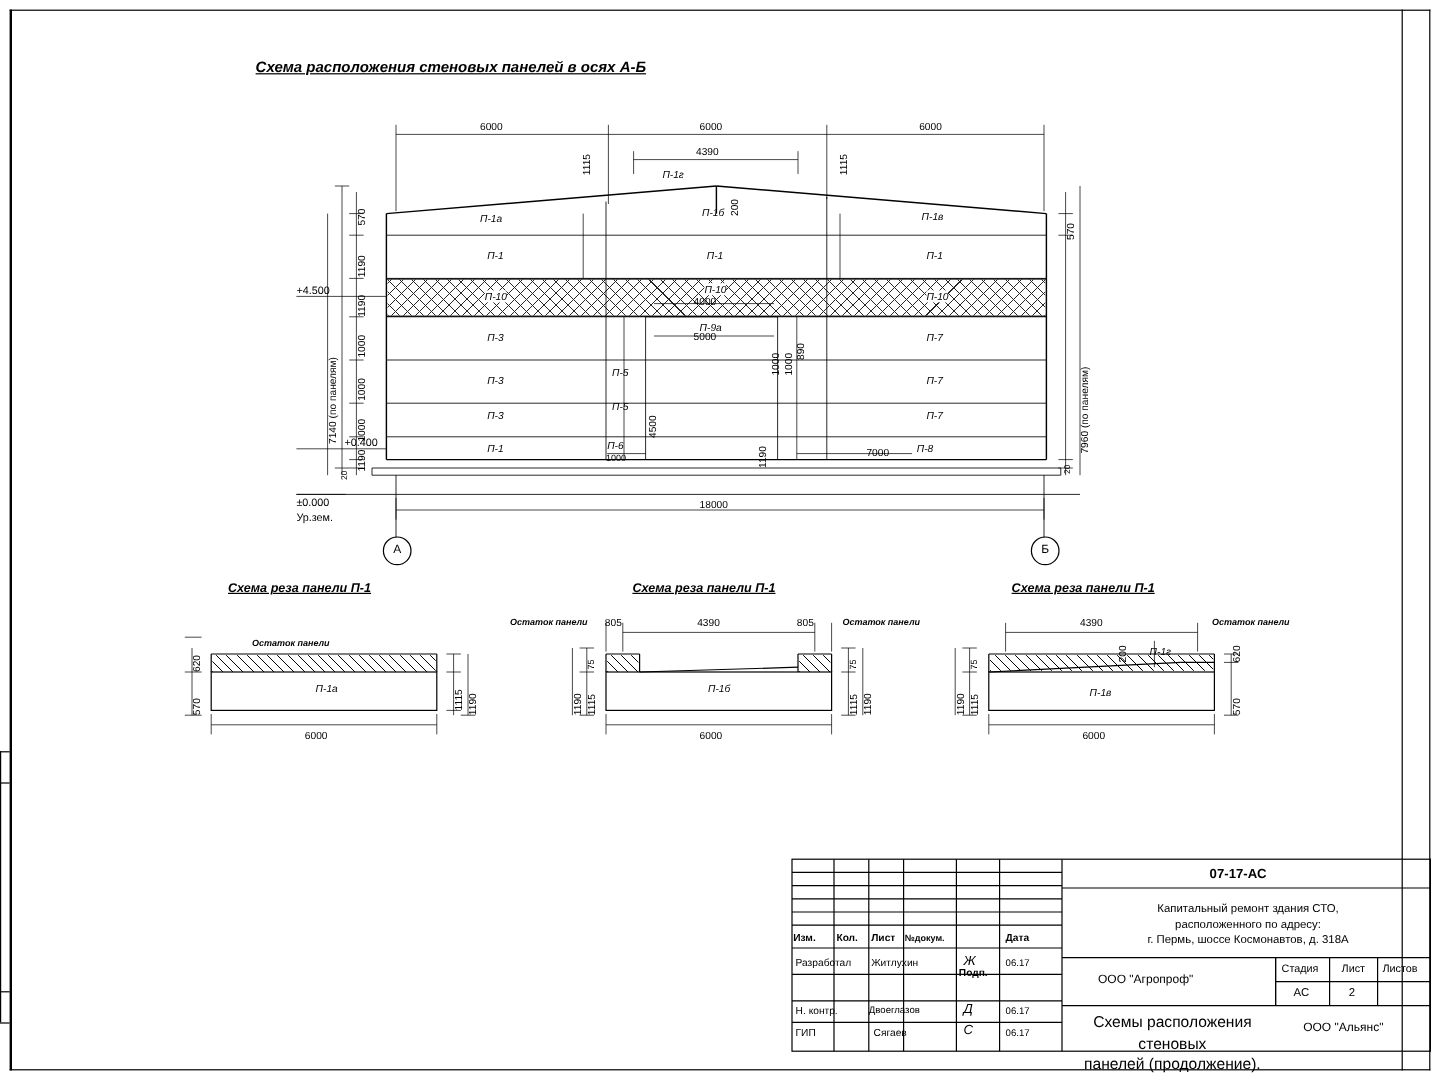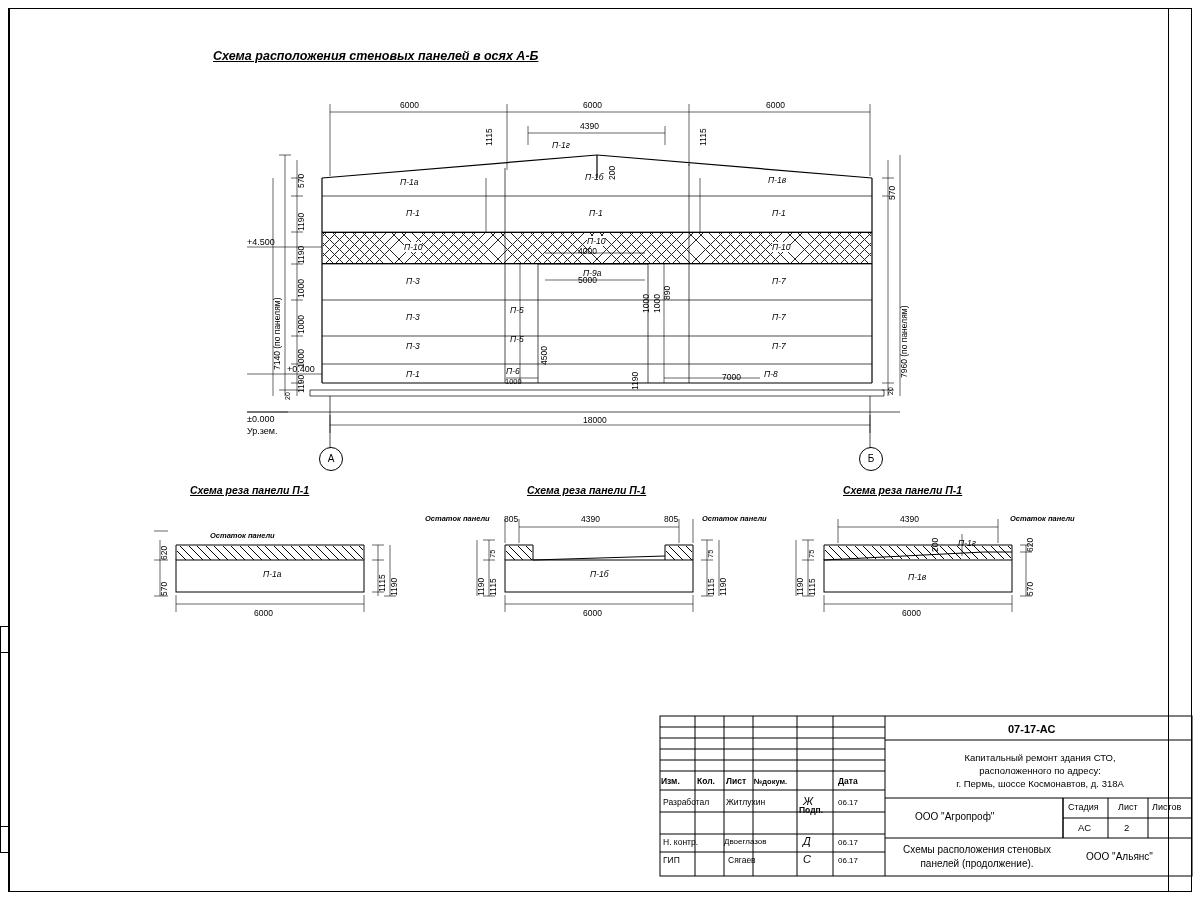--- a/index.html
+++ b/index.html
@@ -372,21 +372,21 @@
       <line x1="1148" y1="798" x2="1148" y2="838"></line>
       <line x1="1063" y1="818" x2="1192" y2="818"></line>
       <line x1="1063" y1="798" x2="1063" y2="838"></line>
     </g>
   </svg>
 
   <div class="txt" style="left:1008px;top:724px;font-size:11px;font-weight:bold;">07-17-АС</div>
   <div class="txt" style="left:900px;top:752px;width:280px;white-space:pre-line;text-align:center;font-size:9.5px;line-height:1.35;">Капитальный ремонт здания СТО,
 расположенного по адресу:
 г. Пермь, шоссе Космонавтов, д. 318А</div>
-  <div class="txt" style="left:892px;top:843px;width:170px;white-space:pre-line;text-align:center;font-size:10px;line-height:1.35;">Схемы расположения стеновых
+  <div class="txt" style="left:892px;top:843px;width:170px;white-space:pre-line;text-align:center;font-size:13px;line-height:1.35;">Схемы расположения стеновых
 панелей (продолжение).</div>
   <div class="txt" style="left:915px;top:812px;font-size:10px;">ООО "Агропроф"</div>
   <div class="txt" style="left:1086px;top:852px;font-size:10px;">ООО "Альянс"</div>
 
   <div class="txt" style="left:661px;top:777px;font-size:8.5px;font-weight:bold;">Изм.</div>
   <div class="txt" style="left:697px;top:777px;font-size:8.5px;font-weight:bold;">Кол.</div>
   <div class="txt" style="left:726px;top:777px;font-size:8.5px;font-weight:bold;">Лист</div>
   <div class="txt" style="left:754px;top:778px;font-size:7.5px;font-weight:bold;">№докум.</div>
   <div class="txt" style="left:799px;top:777px;font-size:8.5px;font-weight:bold;margin-top:29px;">Подп.</div>
   <div class="txt" style="left:838px;top:777px;font-size:8.5px;font-weight:bold;">Дата</div>

